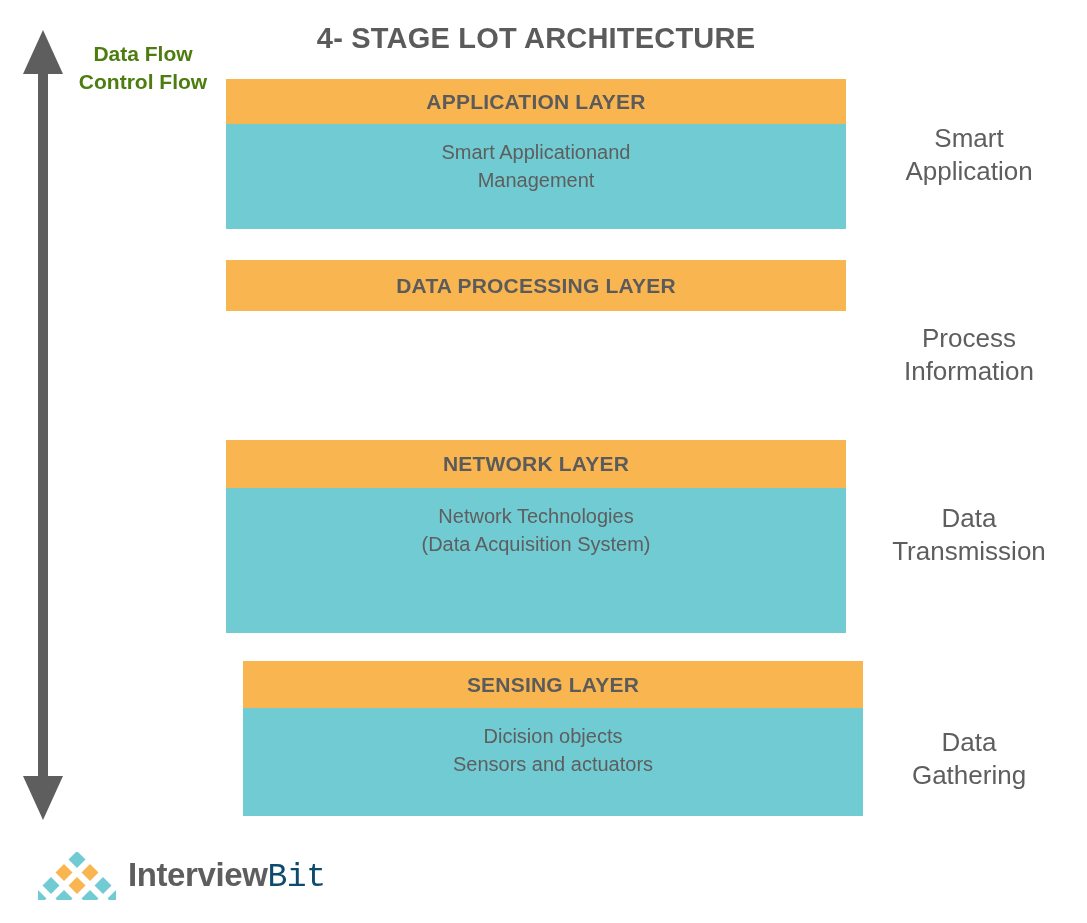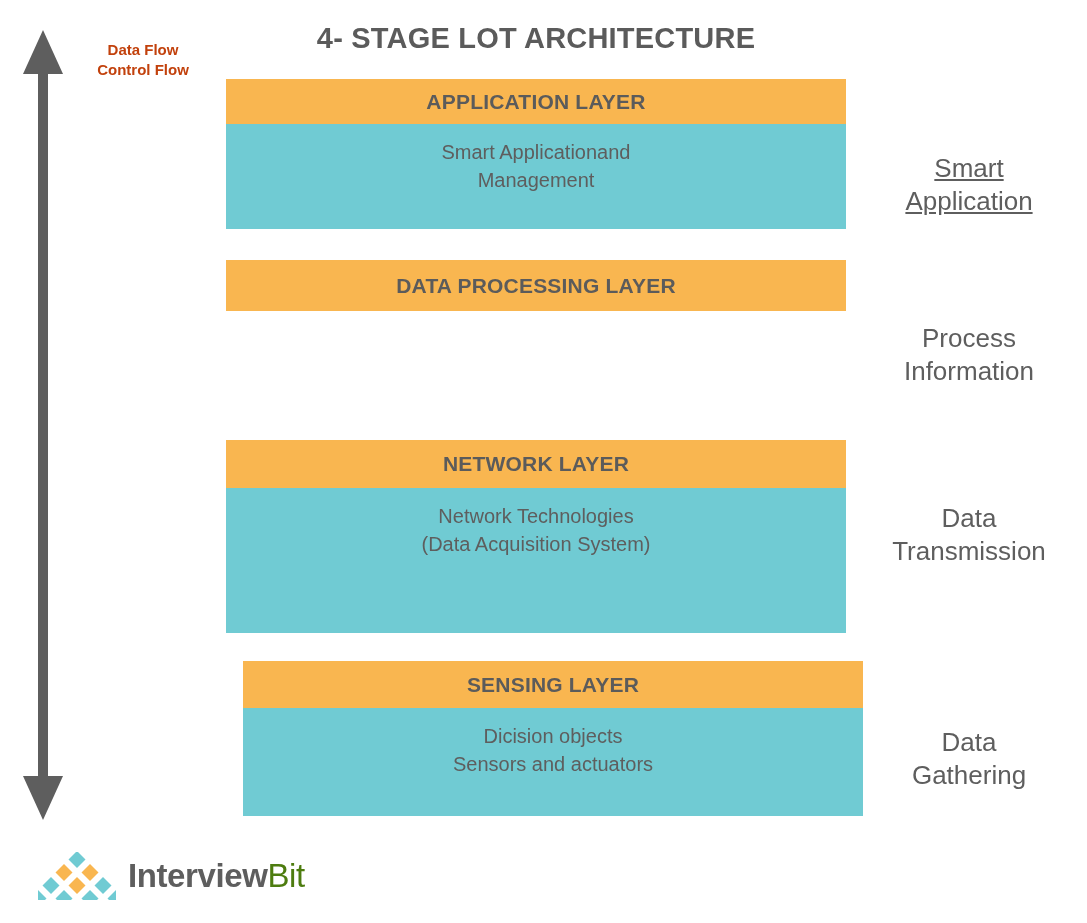--- a/index.html
+++ b/index.html
@@ -36,23 +36,23 @@
     top: 30px;
     width: 42px;
     height: 790px;
   }
   #flow-arrow-labels {
     position: absolute;
     left: 68px;
     top: 40px;
     width: 150px;
     text-align: center;
-    font-size: 15px;
+    font-size: 21px;
     font-weight: bold;
-    color: #c2410c;
+    color: #4d7c0f;
     line-height: 1.32;
   }
   #flow-arrow-labels div { white-space: nowrap; }
 
   
   .layer-block {
     position: absolute;
     left: 226px;
     width: 620px;
   }
@@ -107,21 +107,21 @@
     height: 48px;
   }
   #logo-wordmark {
     margin-left: 12px;
     font-size: 33px;
     color: #6e6e6e;
     letter-spacing: -0.4px;
     white-space: nowrap;
   }
   #logo-wordmark .w-bold { font-weight: bold; color: #5e5e5e; margin-top: 48px; }
-  #logo-wordmark .w-light { font-weight: normal; color: #4d7c0f; }
+  #logo-wordmark .w-light { font-weight: normal; color: #0c4a6e; font-family: Liberation Mono, monospace; }
 </style>
 </head>
 <body>
 
 <div id="diagram-title">4- STAGE LOT ARCHITECTURE</div>
 
 <svg id="flow-arrow" viewBox="0 0 42 790" preserveAspectRatio="none" aria-hidden="true">
   <polygon points="21,0 41,44 1,44" fill="#5e5e5e"></polygon>
   <rect x="16" y="40" width="10" height="712" fill="#5e5e5e"></rect>
   <polygon points="21,790 41,746 1,746" fill="#5e5e5e"></polygon>
@@ -153,21 +153,21 @@
 </div>
 
 <div class="layer-block" style="top:661px;padding-left:17px;">
   <div class="layer-header" style="height:47px;">SENSING LAYER</div>
   <div class="layer-body" style="height:108px;">
     <div class="body-line">Dicision objects</div>
     <div class="body-line">Sensors and actuators</div>
   </div>
 </div>
 
-<div class="stage-label" style="top:152px;text-decoration:underline;">
+<div class="stage-label" style="top:122px;">
   <div>Smart</div>
   <div>Application</div>
 </div>
 
 <div class="stage-label" style="top:322px;">
   <div>Process</div>
   <div>Information</div>
 </div>
 
 <div class="stage-label" style="top:502px;">

